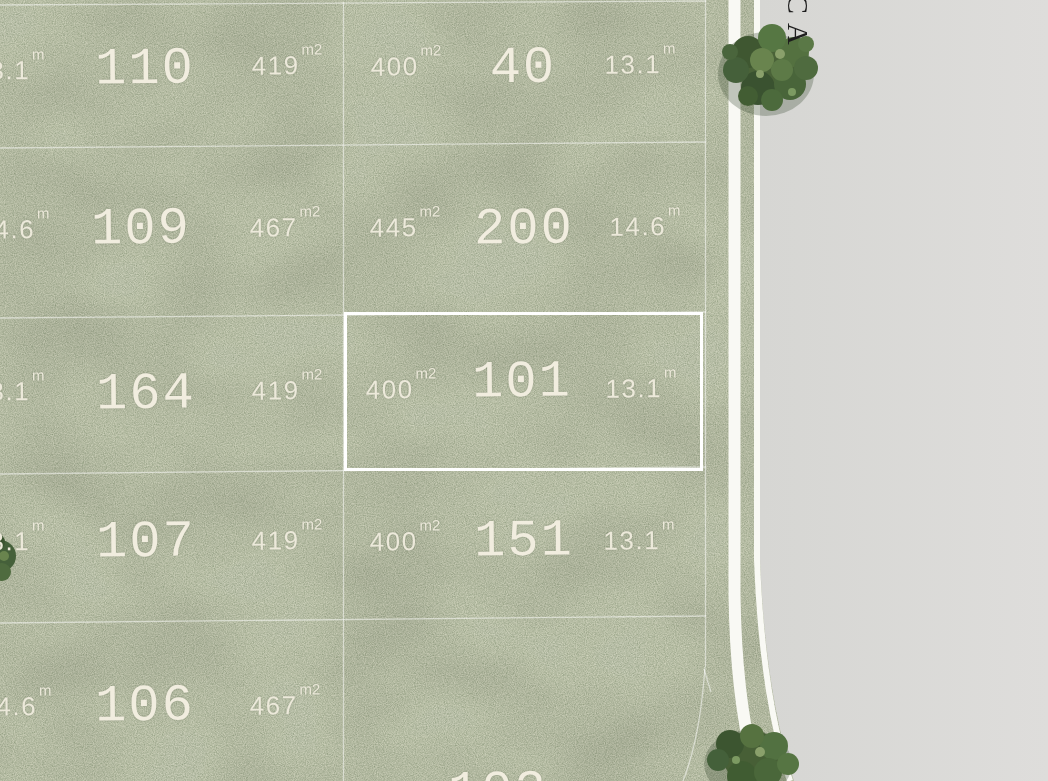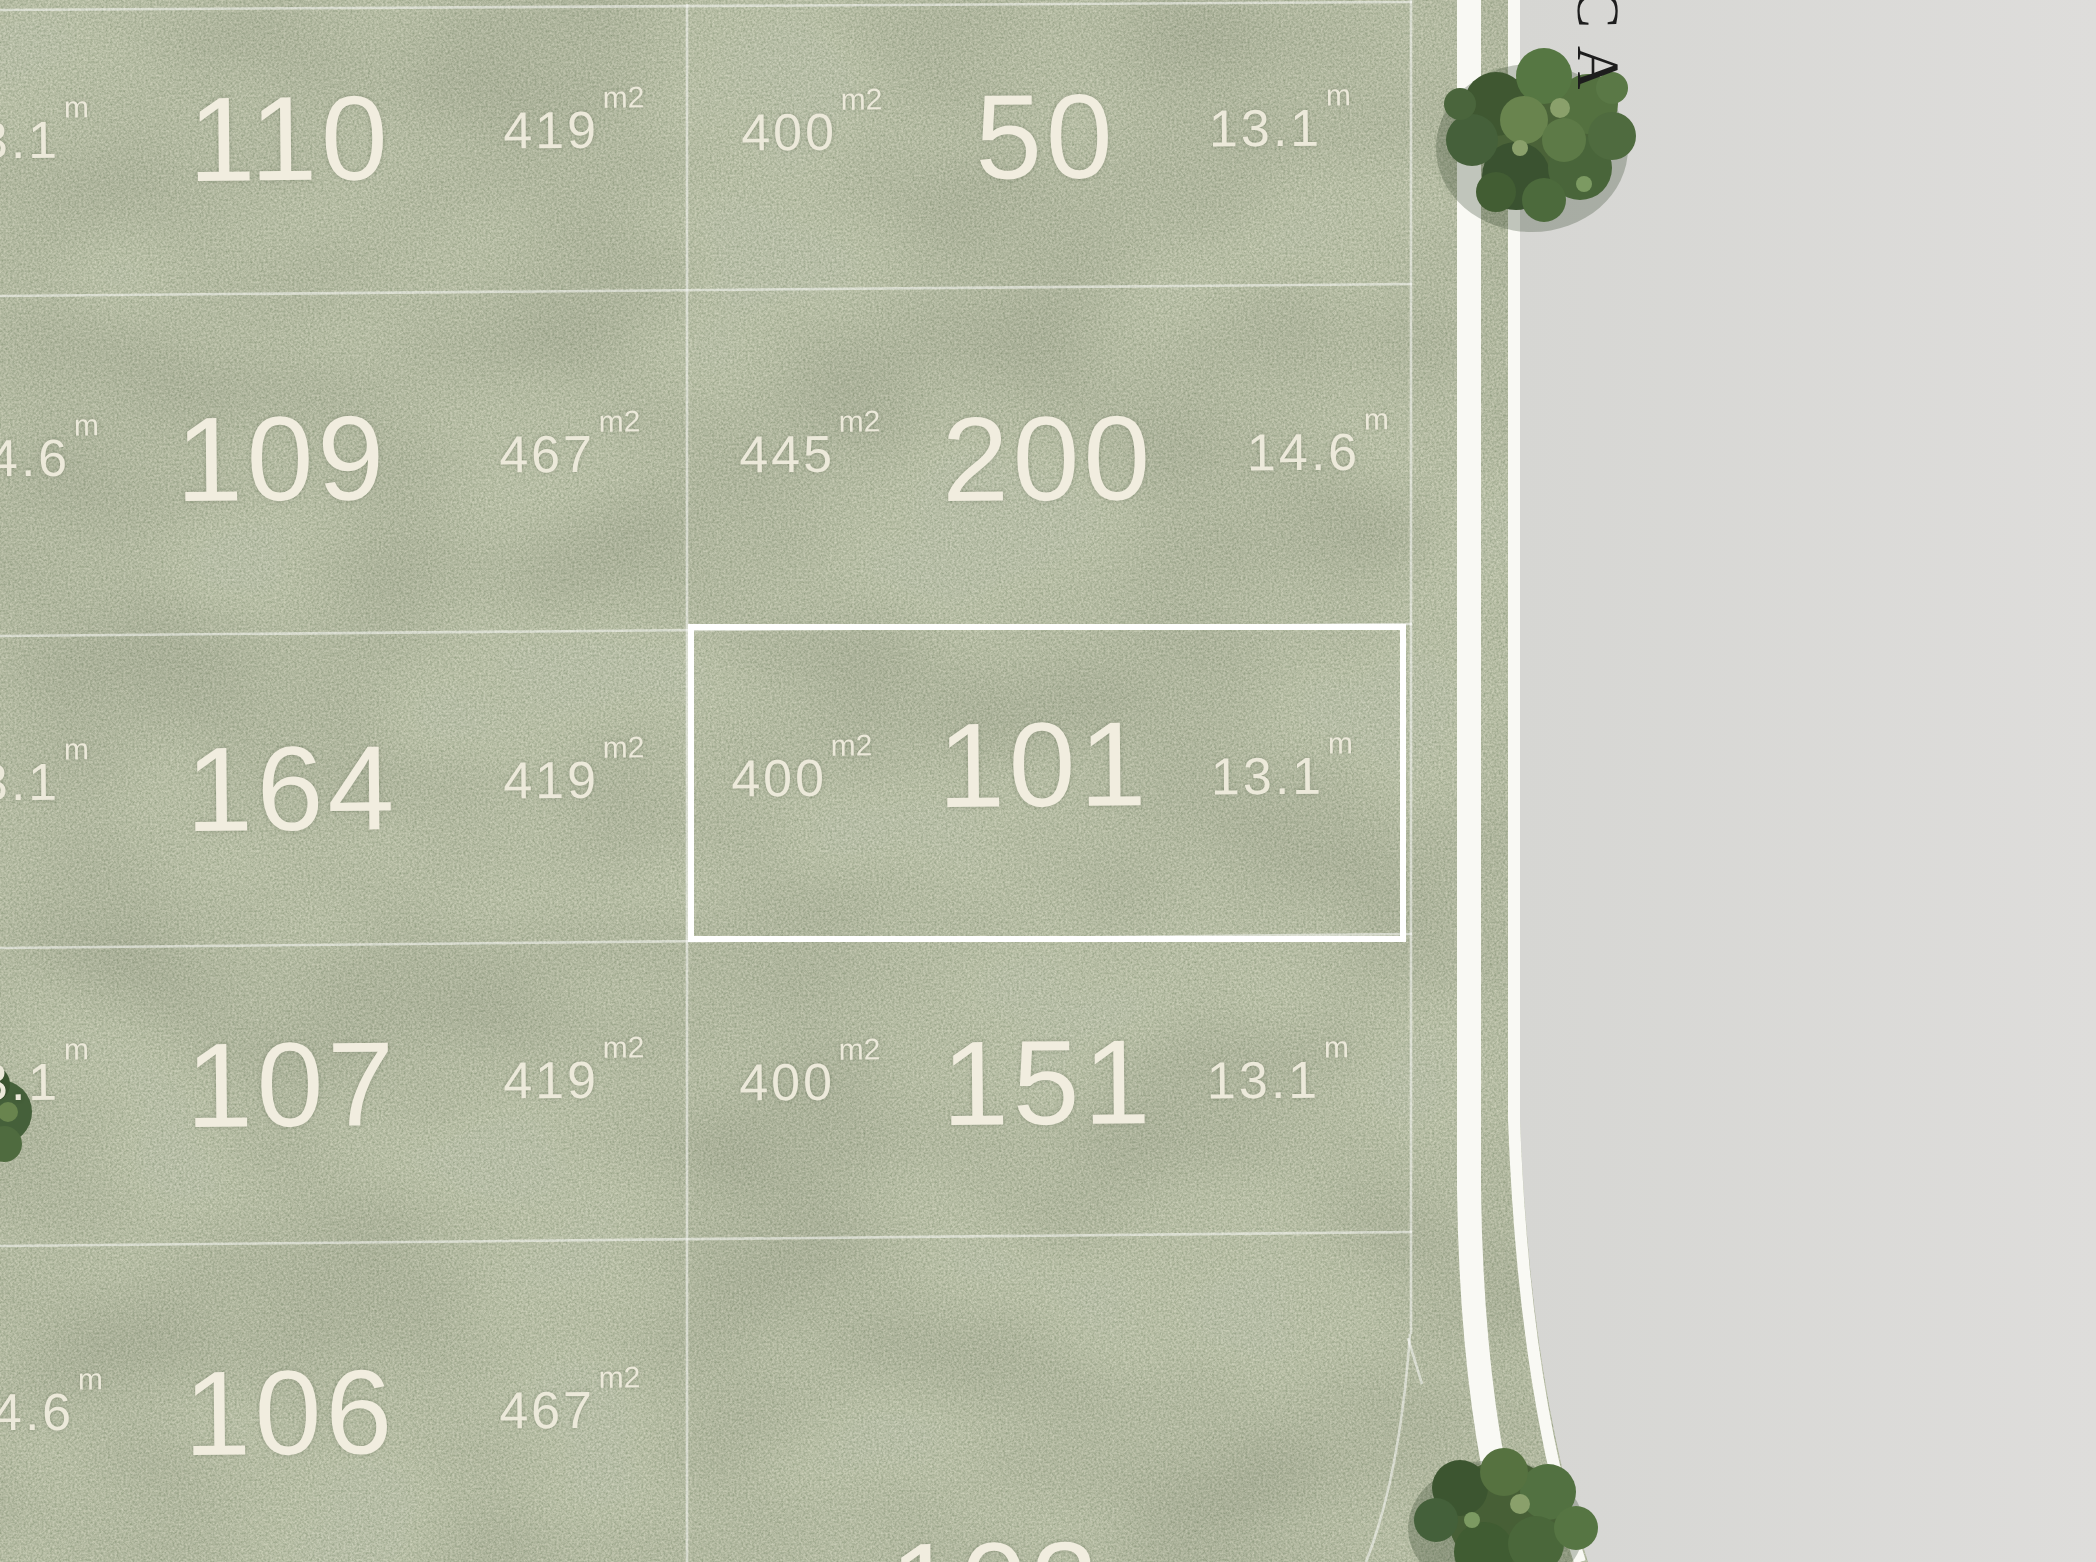--- a/index.html
+++ b/index.html
@@ -1,21 +1,21 @@
 <!DOCTYPE html>
 <html><head>
 <meta charset="utf-8">
 <style>
   html,body{margin:0;padding:0;background:#dddcd9;}
   #stage{position:relative;width:1048px;height:781px;overflow:hidden;
          font-family:"Liberation Sans",sans-serif;}
   #bg{position:absolute;left:0;top:0;}
   .lbl{position:absolute;transform:translate(-50%,-50%) rotate(-0.5deg);
        white-space:nowrap;line-height:1;text-shadow:0 0 2px rgba(40,50,30,0.25);}
-  .num{font-family:Liberation Sans, sans-serif;font-size:60px;font-weight:400;
+  .num{font-family:Liberation Mono, monospace;font-size:52px;font-weight:400;
        color:#f1eddf;letter-spacing:2px;}
   .meta{font-family:"Liberation Sans",sans-serif;font-size:26px;font-weight:400;
         color:#ece9da;letter-spacing:1.5px;}
   .meta sup{font-size:15px;position:relative;top:-10px;letter-spacing:0;margin-left:2px;}
   .street{position:absolute;left:813px;top:-6px;transform-origin:0 0;
           transform:rotate(90deg);font-family:"Liberation Serif",serif;
           font-size:30px;letter-spacing:9px;color:#1d1d1d;line-height:1;}
 </style>
 </head>
 <body>
@@ -105,34 +105,34 @@
 <div class="street">CA</div>
 
 <div class="lbl meta" style="left:9px;top:70px">
   <span>13.1</span><sup>m</sup></div>
 <div class="lbl num" style="left:145px;top:70px">110</div>
 <div class="lbl meta" style="left:287px;top:65px">
   <span>419</span><sup>m2</sup></div>
 
 <div class="lbl meta" style="left:406px;top:66px">
   <span>400</span><sup>m2</sup></div>
-<div class="lbl num" style="left:523px;top:69px">50</div>
+<div class="lbl num" style="left:523px;top:69px">40</div>
 <div class="lbl meta" style="left:640px;top:64px">
   <span>13.1</span><sup>m</sup></div>
 
 <div class="lbl meta" style="left:14px;top:229px">
   <span>14.6</span><sup>m</sup></div>
 <div class="lbl num" style="left:141px;top:230px">109</div>
 <div class="lbl meta" style="left:285px;top:227px">
   <span>467</span><sup>m2</sup></div>
 
 <div class="lbl meta" style="left:405px;top:227px">
   <span>445</span><sup>m2</sup></div>
 <div class="lbl num" style="left:524px;top:230px">200</div>
-<div class="lbl meta" style="left:659px;top:226px">
+<div class="lbl meta" style="left:645px;top:226px">
   <span>14.6</span><sup>m</sup></div>
 
 <div class="lbl meta" style="left:9px;top:391px">
   <span>13.1</span><sup>m</sup></div>
 <div class="lbl num" style="left:146px;top:395px">164</div>
 <div class="lbl meta" style="left:287px;top:390px">
   <span>419</span><sup>m2</sup></div>
 
 <div class="lbl meta" style="left:401px;top:389px">
   <span>400</span><sup>m2</sup></div>

